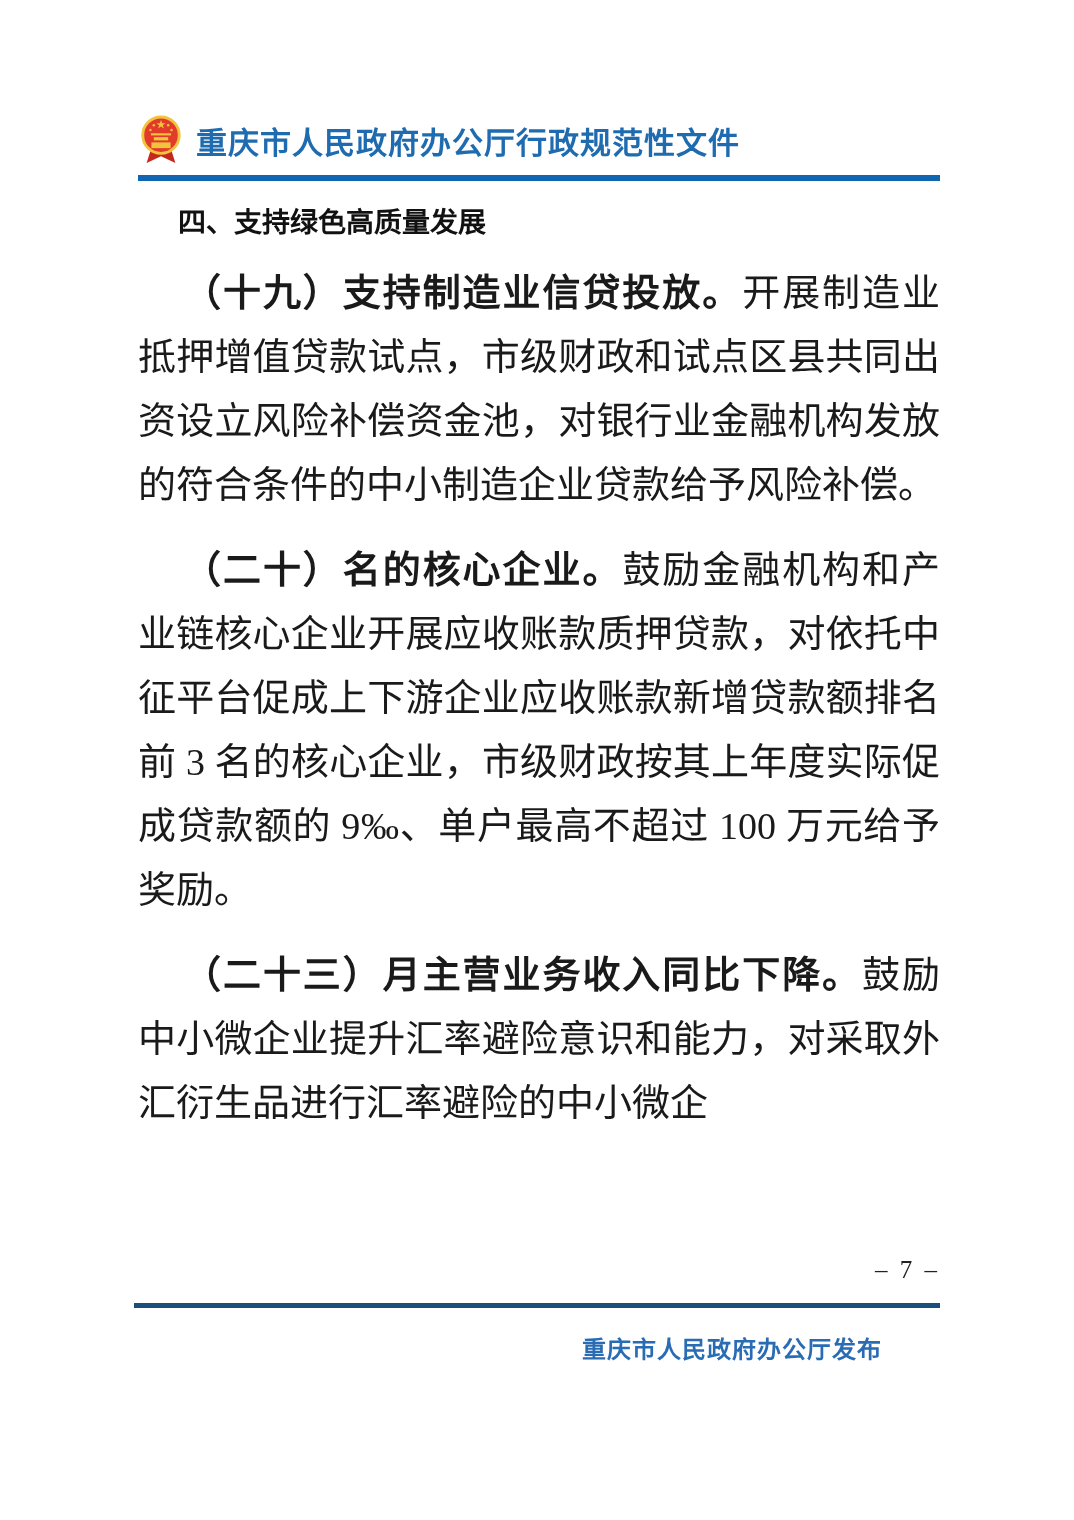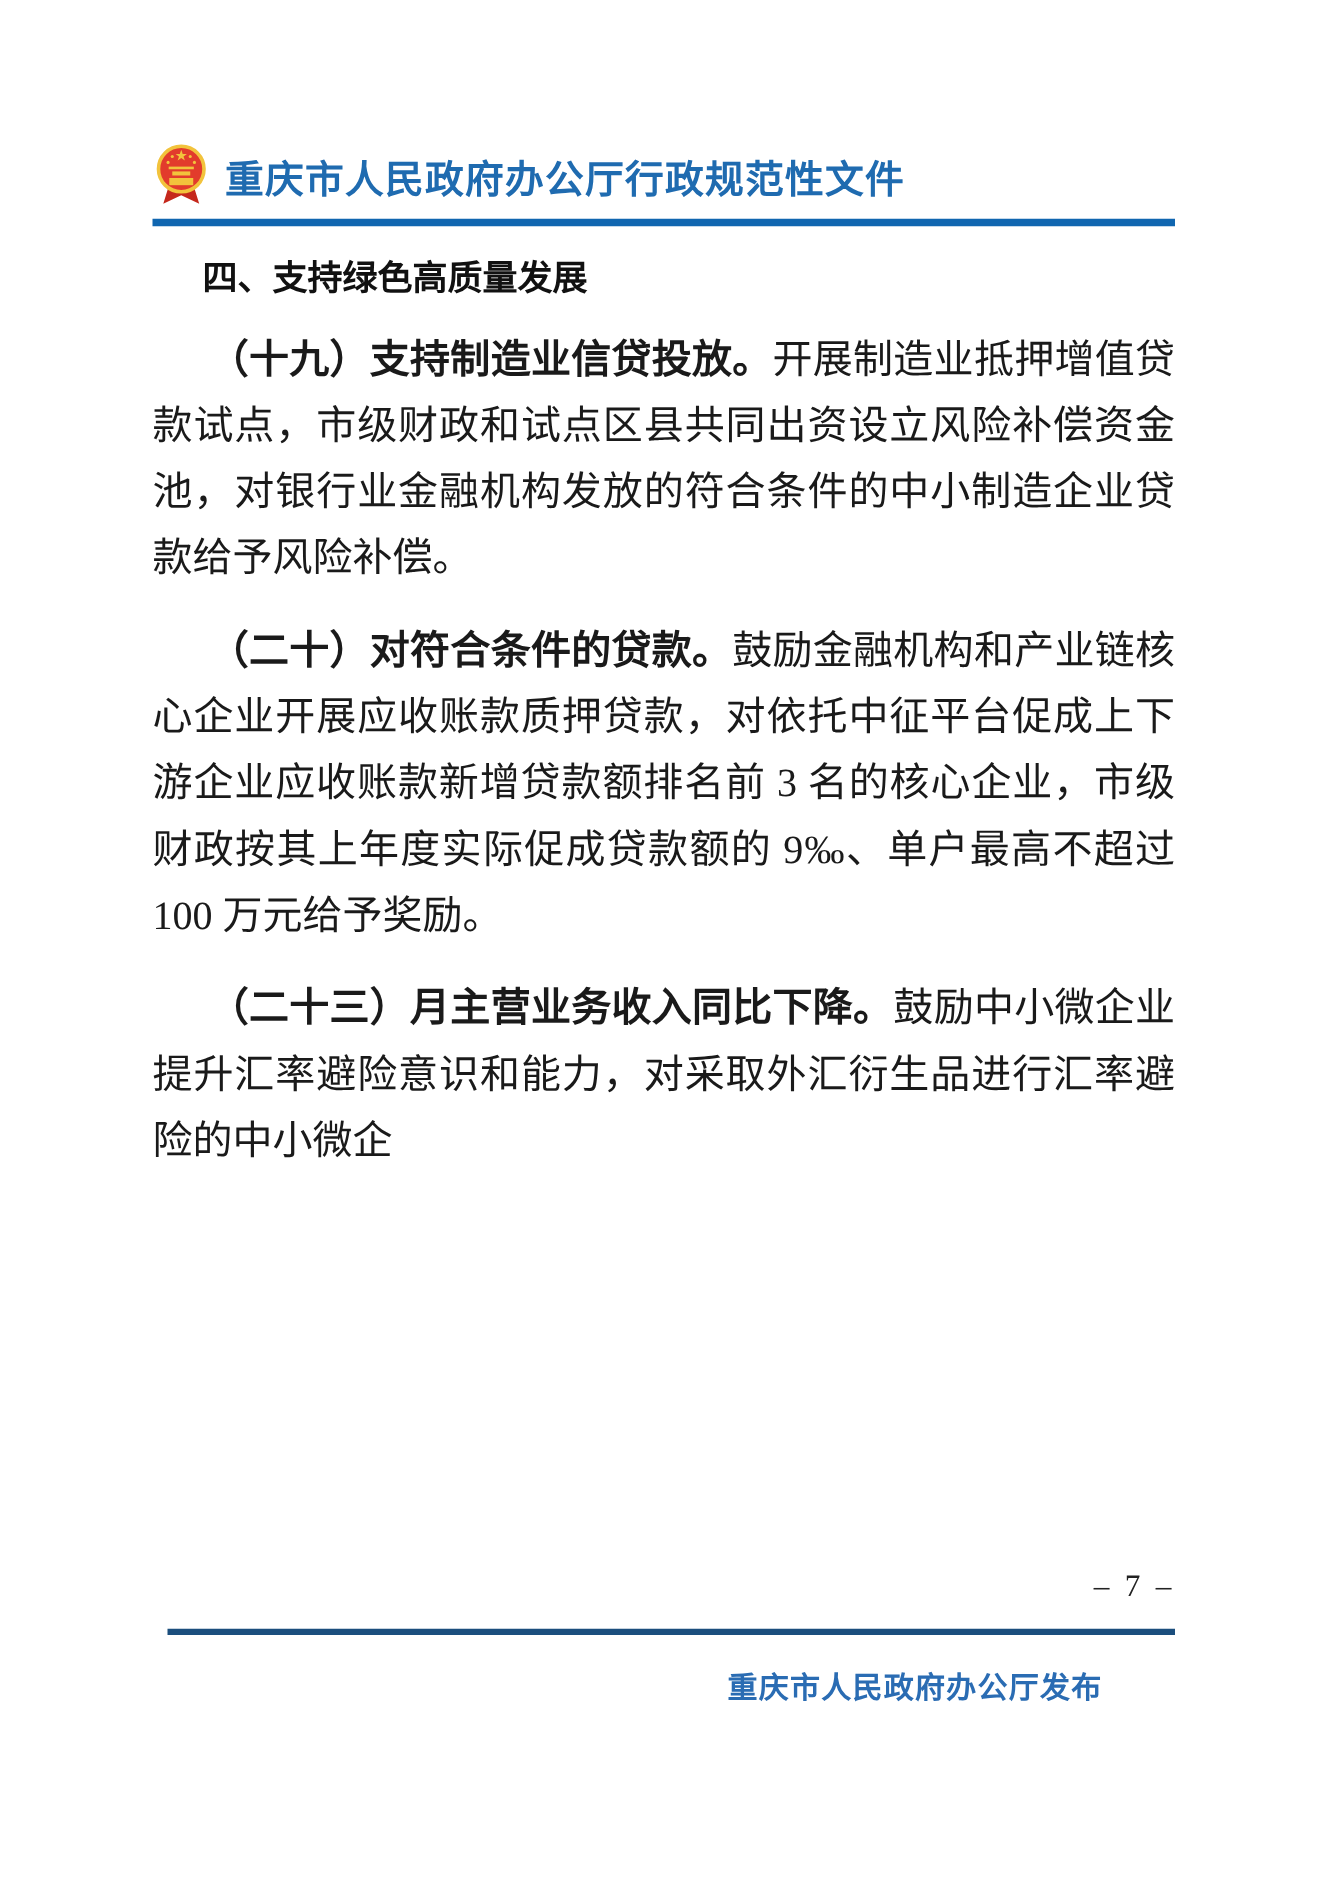--- a/index.html
+++ b/index.html
@@ -16,21 +16,21 @@
   .page{
     position:relative;
     width:1074px;
     height:1520px;
     background:#ffffff;
     overflow:hidden;
     font-family:"Liberation Serif","DejaVu Serif",serif;
   }
   .content{
     position:absolute;
-    left:122px;
+    left:138px;
     right:134px;
     top:0;
   }
   
   .doc-header{
     display:flex;
     align-items:center;
     gap:12px;
     padding-top:114px;
   }
@@ -52,22 +52,22 @@
   .section-heading{
     margin:19px 0 0 40px;
     font-family:"Liberation Sans","DejaVu Sans",sans-serif;
     font-weight:bold;
     font-size:28px;
     color:#111111;
   }
   
   .para{
     margin:21px 0 0 0;
-    font-size:32px;
-    line-height:53px;
+    font-size:38px;
+    line-height:64px;
     color:var(--body-ink);
     text-align:justify;
     text-indent:45px;
   }
   .para .lead{font-weight:bold;}
   
   .page-number{
     position:absolute;
     right:134px;
     top:1256px;
@@ -115,21 +115,21 @@
         <rect x="14" y="29.5" width="20" height="6" fill="var(--emblem-gold)"></rect>
       </svg>
       <div class="doc-header-title">重庆市人民政府办公厅行政规范性文件</div>
     </div>
     <div class="header-rule"></div>
 
     <div class="section-heading">四、支持绿色高质量发展</div>
 
     <p class="para"><span class="lead">（十九）支持制造业信贷投放。</span><span>开展制造业抵押增值贷款试点，市级财政和试点区县共同出资设立风险补偿资金池，对银行业金融机构发放的符合条件的中小制造企业贷款给予风险补偿。</span></p>
 
-    <p class="para"><span class="lead">（二十）对符合条件的贷款。</span><span>鼓励金融机构和产业链核心企业开展应收账款质押贷款，对依托中征平台促成上下游企业应收账款新增贷款额排名前 3 名的核心企业，市级财政按其上年度实际促成贷款额的 9‰、单户最高不超过 100 万元给予奖励。</span></p>
+    <p class="para"><span class="lead">（二十）名的核心企业。</span><span>鼓励金融机构和产业链核心企业开展应收账款质押贷款，对依托中征平台促成上下游企业应收账款新增贷款额排名前 3 名的核心企业，市级财政按其上年度实际促成贷款额的 9‰、单户最高不超过 100 万元给予奖励。</span></p>
 
 
 
     <p class="para"><span class="lead">（二十三）月主营业务收入同比下降。</span><span>鼓励中小微企业提升汇率避险意识和能力，对采取外汇衍生品进行汇率避险的中小微企</span></p>
 
   </div>
 
   <div class="page-number">– 7 –</div>
   <div class="footer-rule"></div>
   <div class="footer-publisher">重庆市人民政府办公厅发布</div>

